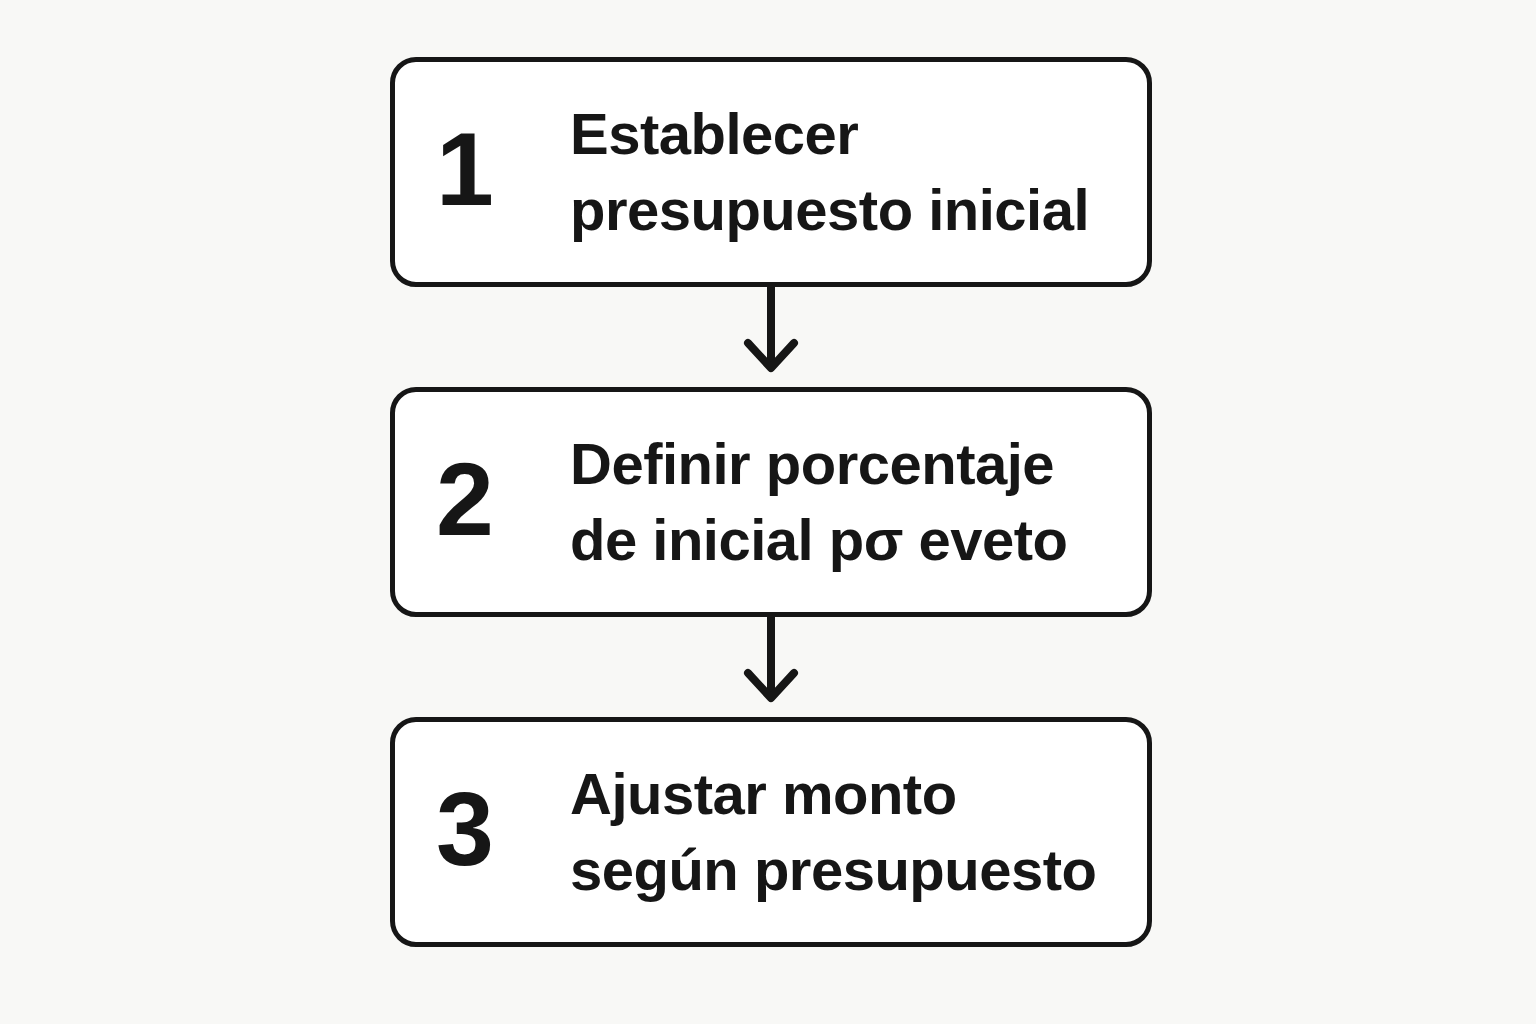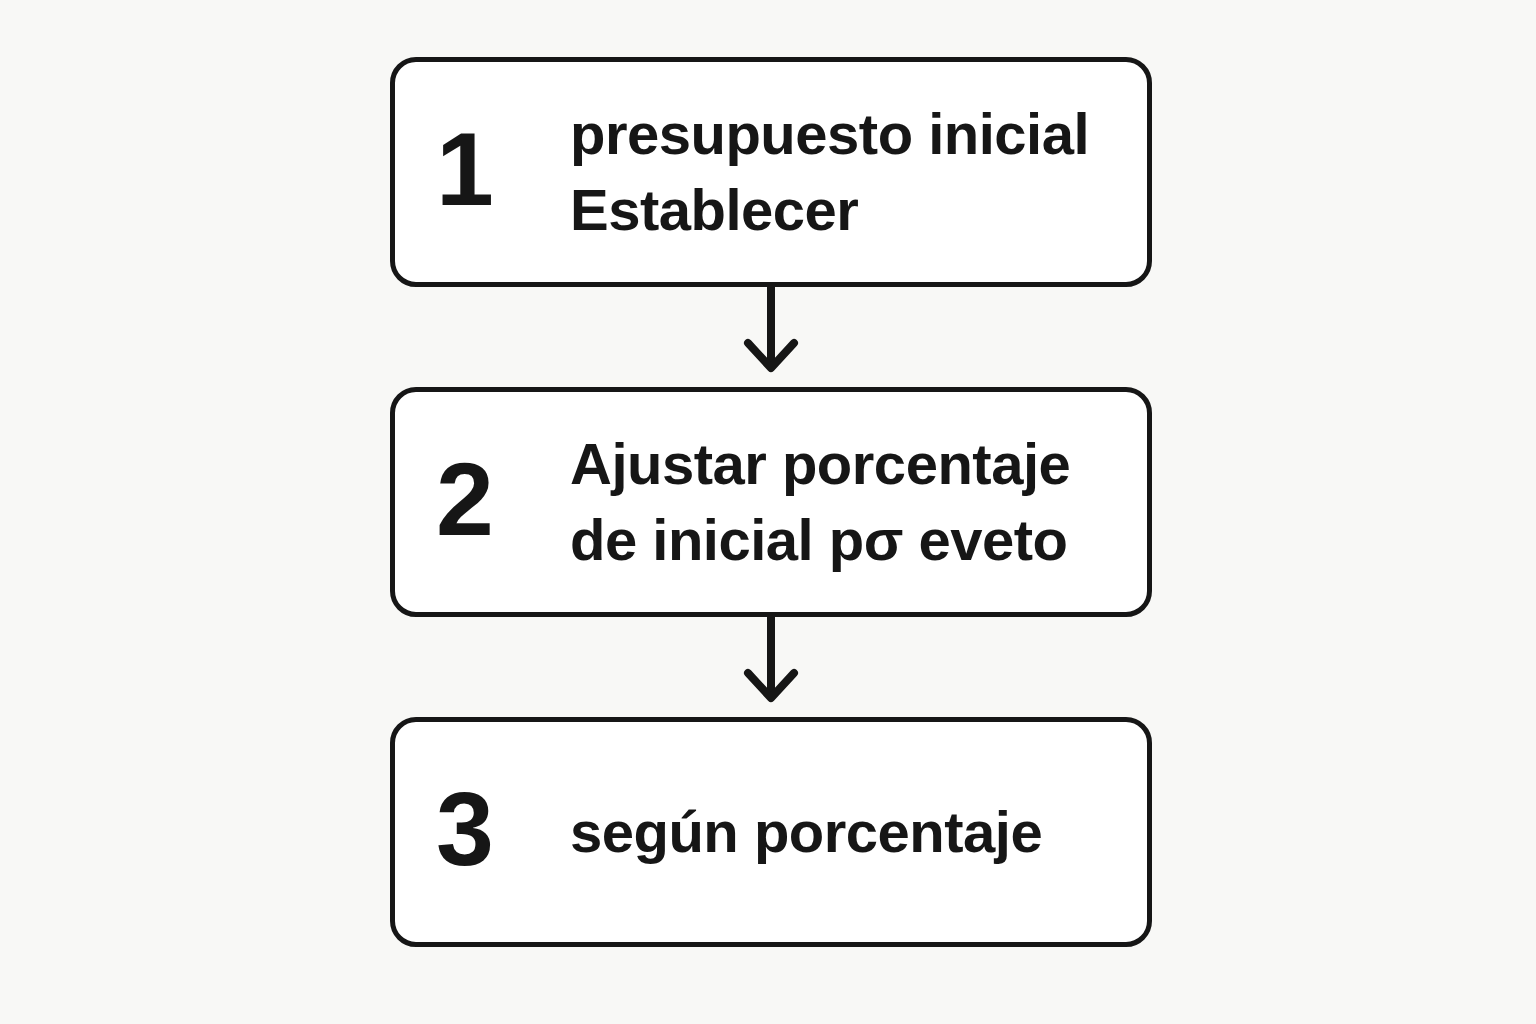--- a/index.html
+++ b/index.html
@@ -73,47 +73,48 @@
   }
 </style>
 </head>
 <body>
 
 <div class="flowchart">
 
   <div class="step-box">
     <div class="step-number">1</div>
     <div class="step-label">
+      <div>Establecer</div>
       <div>presupuesto inicial</div>
-      <div>Establecer</div>
     </div>
   </div>
 
   <div class="connector">
     <svg viewBox="0 0 100 100" aria-hidden="true">
       <line class="stroke" x1="50" y1="0" x2="50" y2="78"></line>
       <polyline class="stroke" points="27,56 50,81 73,56"></polyline>
     </svg>
   </div>
 
   <div class="step-box">
     <div class="step-number">2</div>
     <div class="step-label">
-      <div>Ajustar porcentaje</div>
+      <div>Definir porcentaje</div>
       <div>de inicial pσ eveto</div>
     </div>
   </div>
 
   <div class="connector">
     <svg viewBox="0 0 100 100" aria-hidden="true">
       <line class="stroke" x1="50" y1="0" x2="50" y2="78"></line>
       <polyline class="stroke" points="27,56 50,81 73,56"></polyline>
     </svg>
   </div>
 
   <div class="step-box">
     <div class="step-number">3</div>
     <div class="step-label">
-      <div>según porcentaje</div>
+      <div>Ajustar monto</div>
+      <div>según presupuesto</div>
     </div>
   </div>
 
 </div>
 
 </body></html>

